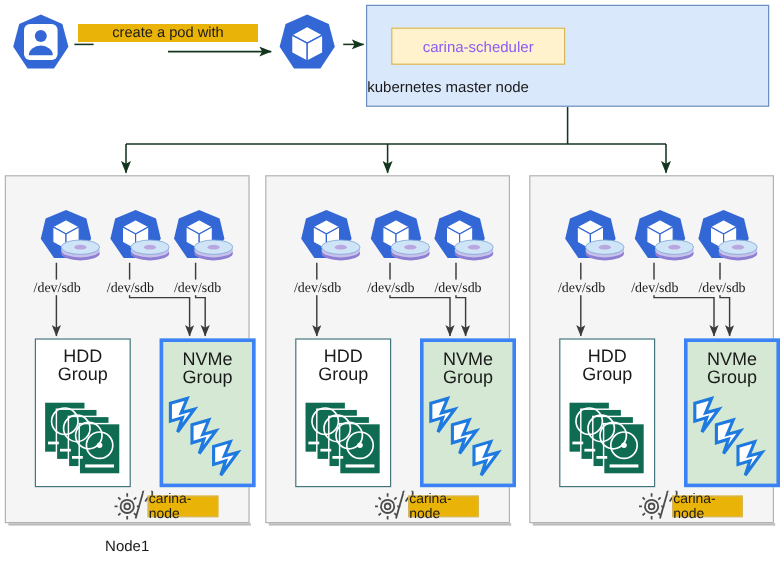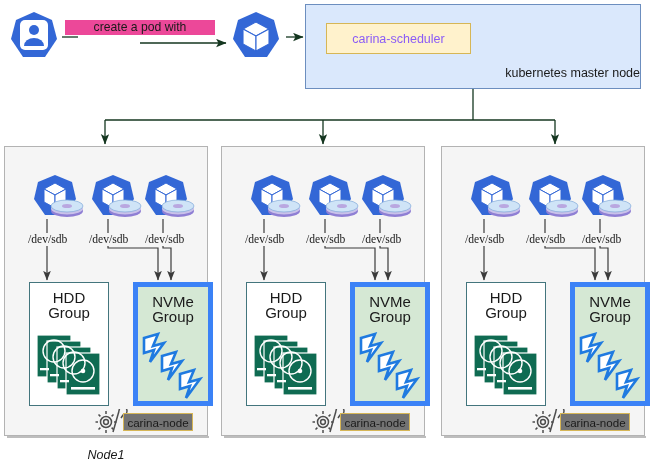--- a/index.html
+++ b/index.html
@@ -17,38 +17,38 @@
   
   .master-box{
     position:absolute;
     left:305px;top:4px;width:336px;height:85px;
     background:#dae8fc;
     border:1px solid #6c8ebf;
     box-sizing:border-box;
   }
   .master-label{
     position:absolute;left:0;right:0;bottom:8px;
-    text-align:right;font-size:12.5px;color:#1a1a1a;
+    text-align:left;font-size:12.5px;color:#1a1a1a;
   }
   .comp-box{
     position:absolute;top:18px;height:31px;
     background:#fff2cc;
     border:1px solid #d6b656;
     box-sizing:border-box;
     display:flex;align-items:center;justify-content:center;
     font-size:12.5px;color:#8b5cf6;
   }
   .comp-1{left:20px;width:145px;}
   .comp-2{left:175px;width:142px;}
 
   
   .edge-label{
     position:absolute;left:65px;top:20px;width:150px;
     text-align:center;font-size:12.2px;line-height:15px;
-    background:#ec4899;color:#1a1a1a;
+    background:#eab308;color:#1a1a1a;
   }
 
   
   .user-icon{position:absolute;left:6px;top:9px;width:56px;height:56px;}
   .pod-icon-top{position:absolute;left:228px;top:9px;width:56px;height:56px;}
 
   
   .node{
     position:absolute;top:146px;width:204px;height:290px;
     background:#f5f5f5;
@@ -59,21 +59,21 @@
     content:"";position:absolute;left:2px;right:-2px;bottom:-3px;height:2px;
     background:#bdbdbd;
   }
   .node-1{left:4px;}
   .node-2{left:221px;}
   .node-3{left:441px;}
   .node-caption{
     position:absolute;top:448px;width:204px;text-align:center;
     font-size:12.5px;color:#1a1a1a;
   }
-  .cap-1{left:4px;font-style:italic;}
+  .cap-1{left:4px;}
   .cap-2{left:221px;}
   .cap-3{left:441px;}
 
   
   .pod-row{position:absolute;left:0;top:26px;width:204px;height:56px;}
   .pod-wrap{position:absolute;width:56px;height:56px;}
   .pod-a{left:24px;}
   .pod-b{left:82px;}
   .pod-c{left:135px;}
 
@@ -86,33 +86,33 @@
   .dev-a{left:22px;}
   .dev-b{left:83px;}
   .dev-c{left:139px;}
 
   
   .group-box{
     position:absolute;top:135px;width:80px;height:124px;
     box-sizing:border-box;
   }
   .group-hdd{left:24px;background:#ffffff;border:1px solid #43757d;}
-  .group-nvme{left:128px;background:#d5e8d4;border:5px solid #3b82f6;}
+  .group-nvme{left:128px;background:#d5e8d4;border:3px solid #3b82f6;}
   .group-title{
     position:absolute;left:0;right:0;top:7px;
     text-align:center;font-size:15px;line-height:15px;color:#1a1a1a;
   }
 
   .hdd-art{position:absolute;left:5px;top:48px;width:68px;height:68px;}
   .nvme-art{position:absolute;left:4px;top:45px;width:72px;height:74px;}
 
   
   .carina-badge{
-    position:absolute;left:118px;top:266px;width:70px;height:18px;
-    background:#737373;border:1px solid #d6b656;
+    position:absolute;left:118px;top:266px;width:59px;height:18px;
+    background:#eab308;border:1px solid #d6b656;
     box-sizing:border-box;
     font-size:11.6px;display:flex;align-items:center;justify-content:center;
     color:#1a1a1a;
   }
   .tool-icon{position:absolute;left:90px;top:262px;width:33px;height:26px;}
 </style>
 </head>
 <body>
 
 <div class="stage">

